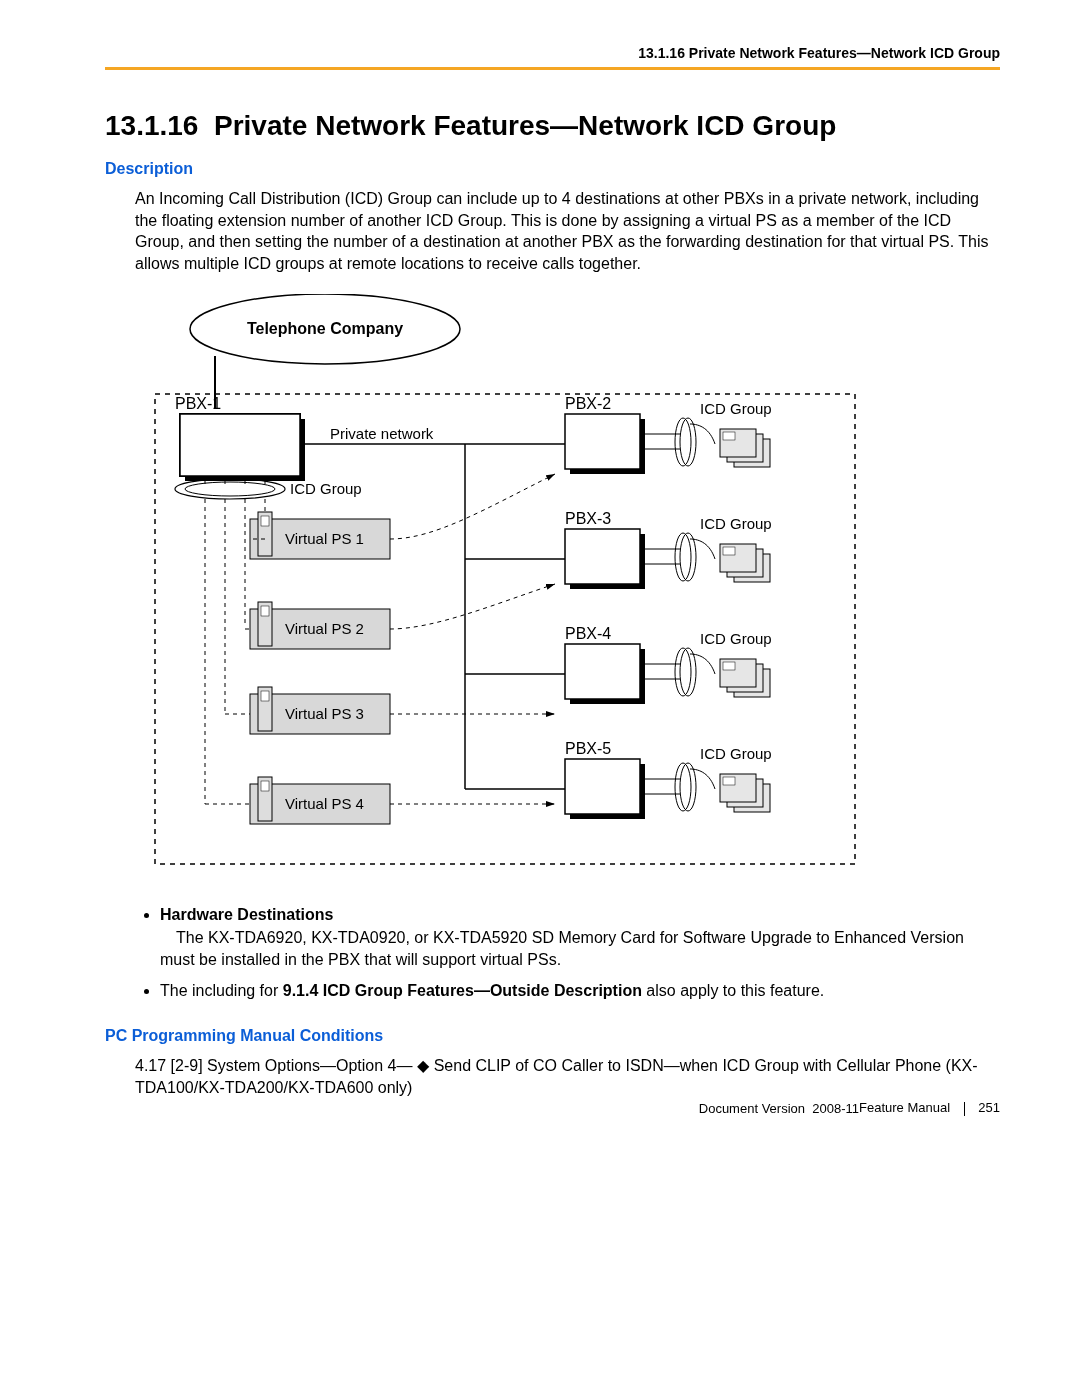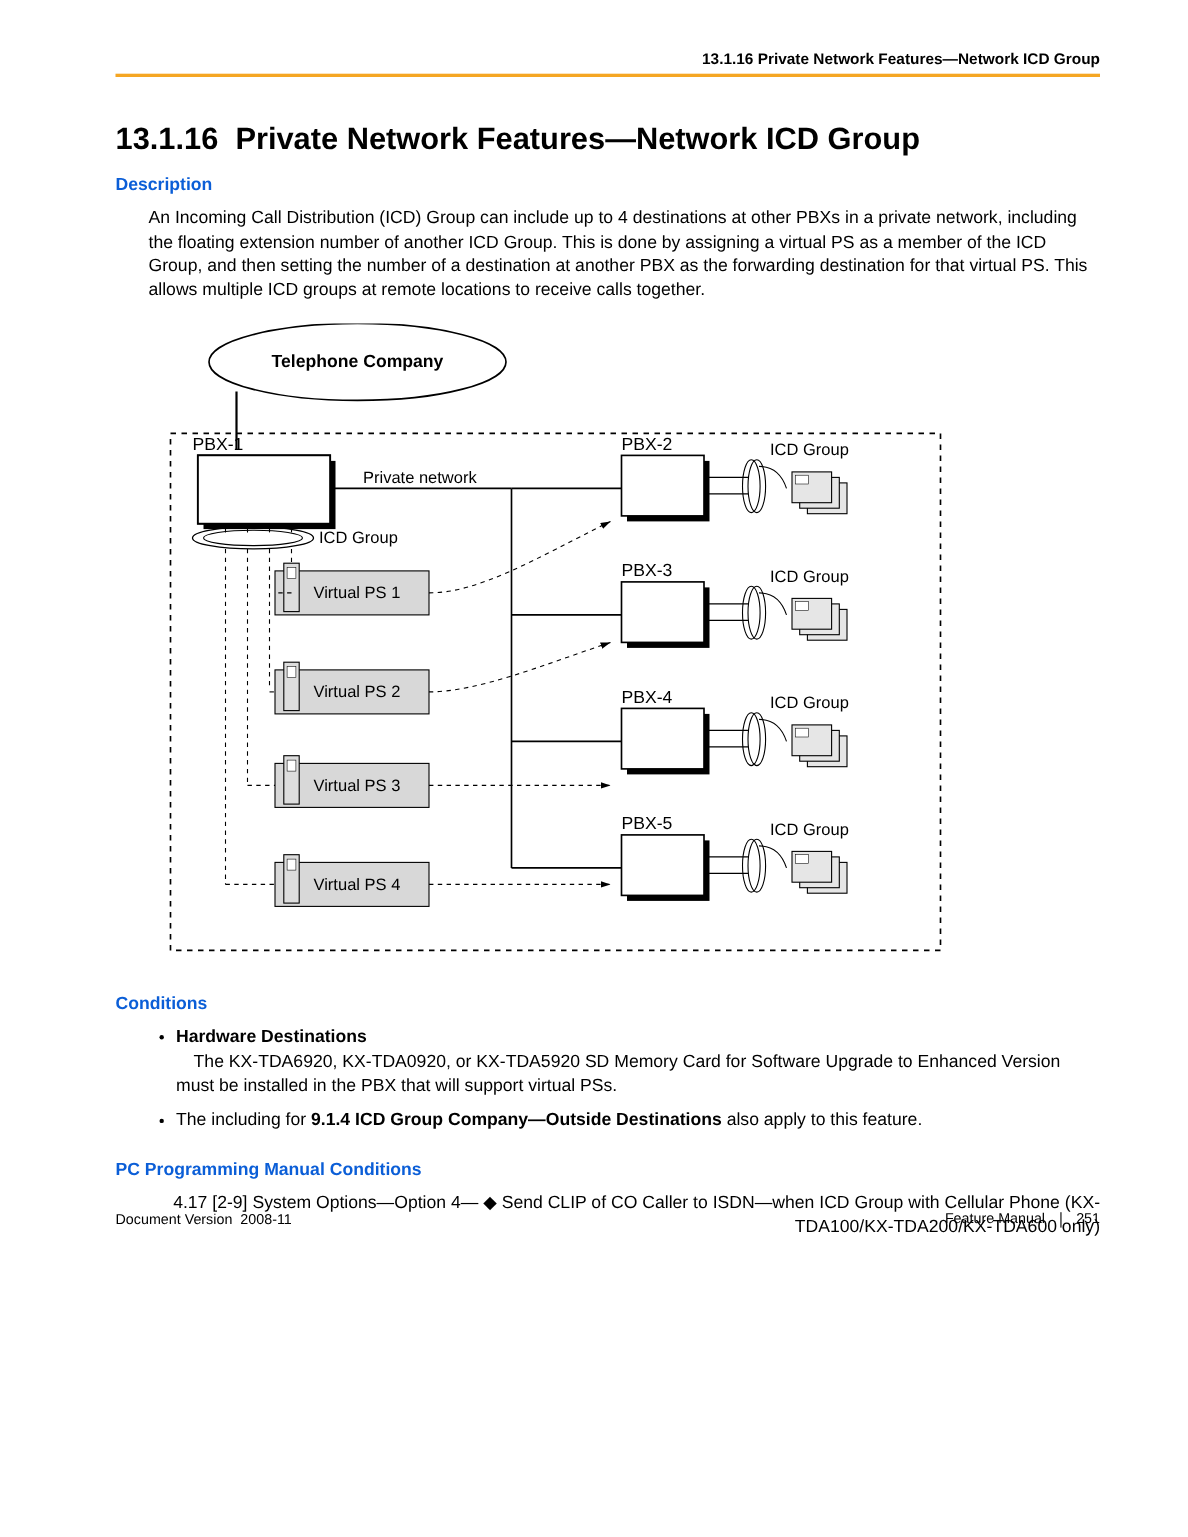--- a/index.html
+++ b/index.html
@@ -62,29 +62,28 @@
     margin: 0 0 8px 20px;
   }
   .conditions-list .sub {
     margin-left: 16px;
   }
   .conditions-list .bold { font-weight: bold; }
   .pcref {
     margin: 0 0 0 30px;
     font-size: 16px;
     line-height: 1.4;
-    text-align: right;
   }
   .footer {
     position: absolute;
     bottom: 50px;
     left: 105px;
     right: 80px;
     display: flex;
-    justify-content: space-between;
+    justify-content: flex-end;
     align-items: center;
     font-size: 13px;
   }
   .footer .sep {
     border-left: 1px solid #000;
     margin: 0 10px;
     height: 14px;
     display: inline-block;
     vertical-align: middle;
   }
@@ -251,28 +250,27 @@
           <rect x="14" y="10" width="36" height="28" fill="#e6e6e6" stroke="#000"></rect>
           <rect x="7" y="5" width="36" height="28" fill="#e6e6e6" stroke="#000"></rect>
           <rect x="0" y="0" width="36" height="28" fill="#e6e6e6" stroke="#000"></rect>
           <rect x="3" y="3" width="12" height="8" fill="#fff" stroke="#000" stroke-width="0.5"></rect>
         </g>
       </g>
 
     </svg>
   </div>
 
-  <h2 class="subhead">Conditions</h2>
   <ul class="conditions-list">
     <li>
       <span class="bold">Hardware Destinations</span><br>
       <span class="sub">The KX-TDA6920, KX-TDA0920, or KX-TDA5920 SD Memory Card for Software Upgrade to Enhanced Version must be installed in the PBX that will support virtual PSs.</span>
     </li>
     <li>
-      <span>The including for </span><span class="bold">9.1.4  ICD Group Company—Outside Destinations</span><span> also apply to this feature.</span>
+      <span>The including for </span><span class="bold">9.1.4  ICD Group Features—Outside Description</span><span> also apply to this feature.</span>
     </li>
   </ul>
 
   <h2 class="subhead">PC Programming Manual Conditions</h2>
   <p class="pcref">4.17  [2-9] System Options—Option 4— ◆ Send CLIP of CO Caller to ISDN—when ICD Group with Cellular Phone (KX-TDA100/KX-TDA200/KX-TDA600 only)</p>
 
   <div class="footer">
     <div>
       <span>Document Version</span>&nbsp;&nbsp;<span>2008-11</span>
     </div>

